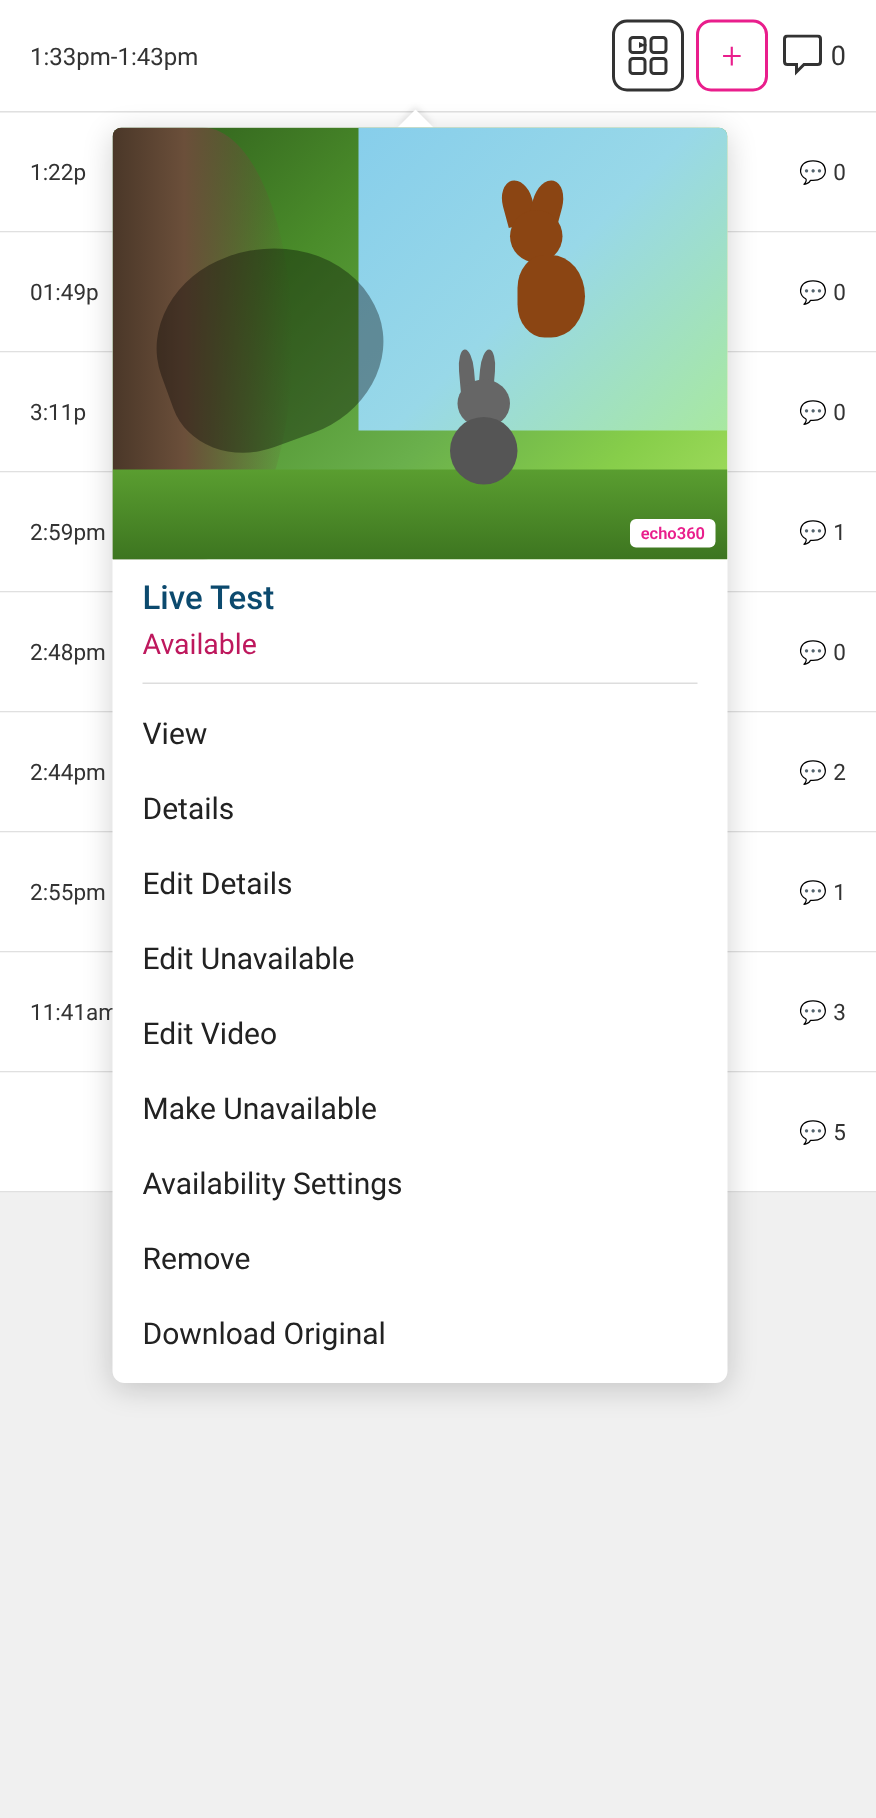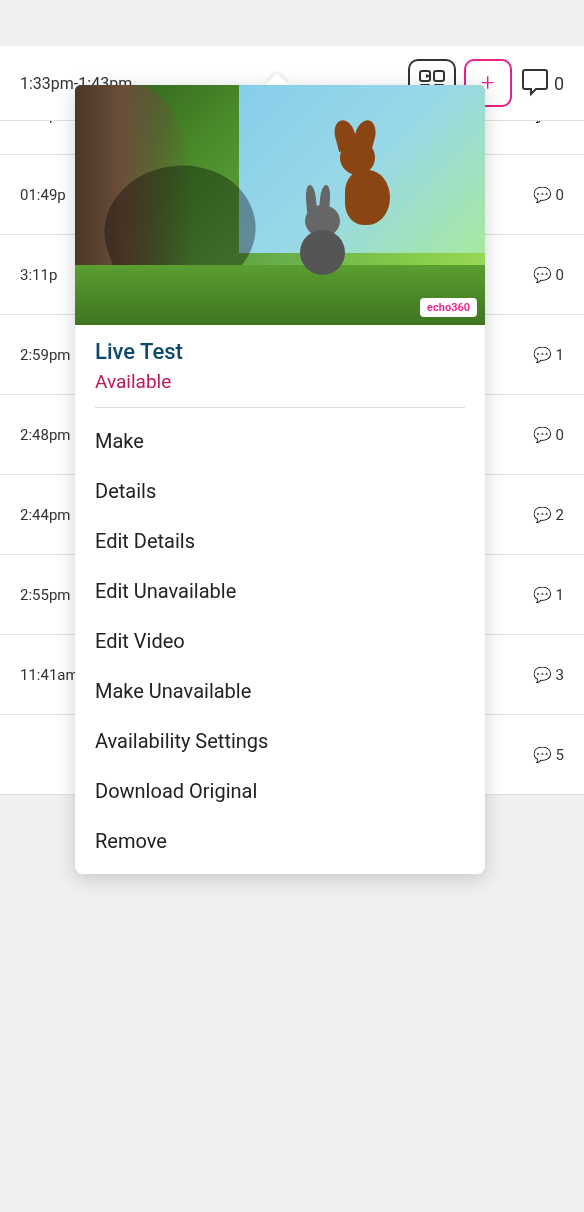--- a/index.html
+++ b/index.html
@@ -57,21 +57,20 @@
       left: 0;
       width: 100%;
       height: 75px;
       background: white;
       border-bottom: 1px solid #e0e0e0;
       display: flex;
       align-items: center;
       justify-content: space-between;
       padding: 0 20px;
       z-index: 1;
-      margin-top: 46px;
     }
 
     .header-time {
       font-size: 16px;
       color: #333;
     }
 
     .header-icons {
       display: flex;
       align-items: center;
@@ -123,21 +122,21 @@
       width: 0;
       height: 0;
       border-left: 12px solid transparent;
       border-right: 12px solid transparent;
       border-bottom: 12px solid white;
       filter: drop-shadow(0 -2px 2px rgba(0,0,0,0.1));
     }
 
     .dropdown-thumbnail {
       width: 100%;
-      height: 240px;
+      height: 288px;
       border-radius: 6px 6px 0 0;
       overflow: hidden;
       position: relative;
     }
 
     .thumbnail-canvas {
       width: 100%;
       height: 100%;
       background: linear-gradient(135deg, #2d5a1b 0%, #4a8c2a 30%, #6ab04c 60%, #87ce4a 80%, #a8e063 100%);
       position: relative;
@@ -426,22 +425,22 @@
         <span>echo</span><span style="color:#e91e8c;">360</span>
       </div>
     </div>
   </div>
 
   <div class="dropdown-title">Live Test</div>
   <div class="dropdown-status">Available</div>
 
   <div class="dropdown-divider"></div>
 
-  <div class="dropdown-menu-item">Make</div>
+  <div class="dropdown-menu-item">View</div>
   <div class="dropdown-menu-item">Details</div>
   <div class="dropdown-menu-item">Edit Details</div>
   <div class="dropdown-menu-item">Edit Unavailable</div>
   <div class="dropdown-menu-item">Edit Video</div>
   <div class="dropdown-menu-item">Make Unavailable</div>
   <div class="dropdown-menu-item">Availability Settings</div>
+  <div class="dropdown-menu-item">Remove</div>
   <div class="dropdown-menu-item">Download Original</div>
-  <div class="dropdown-menu-item">Remove</div>
 </div>
 
 </body></html>

